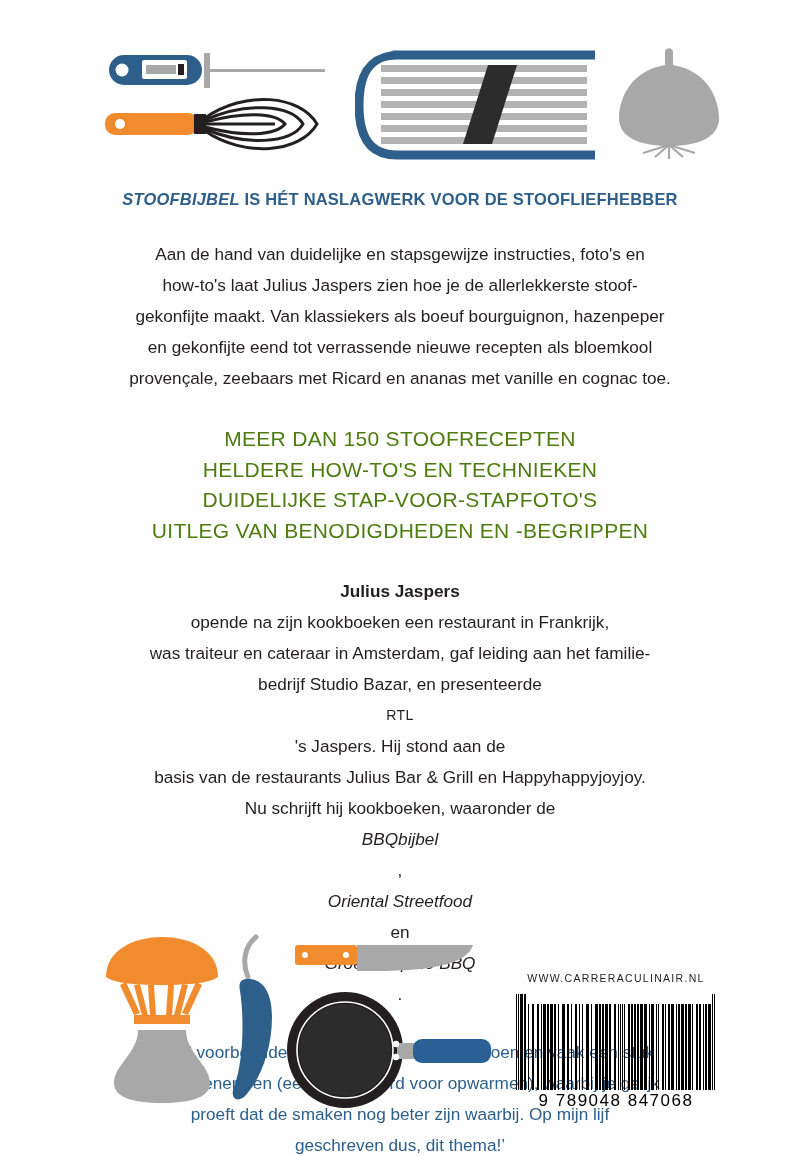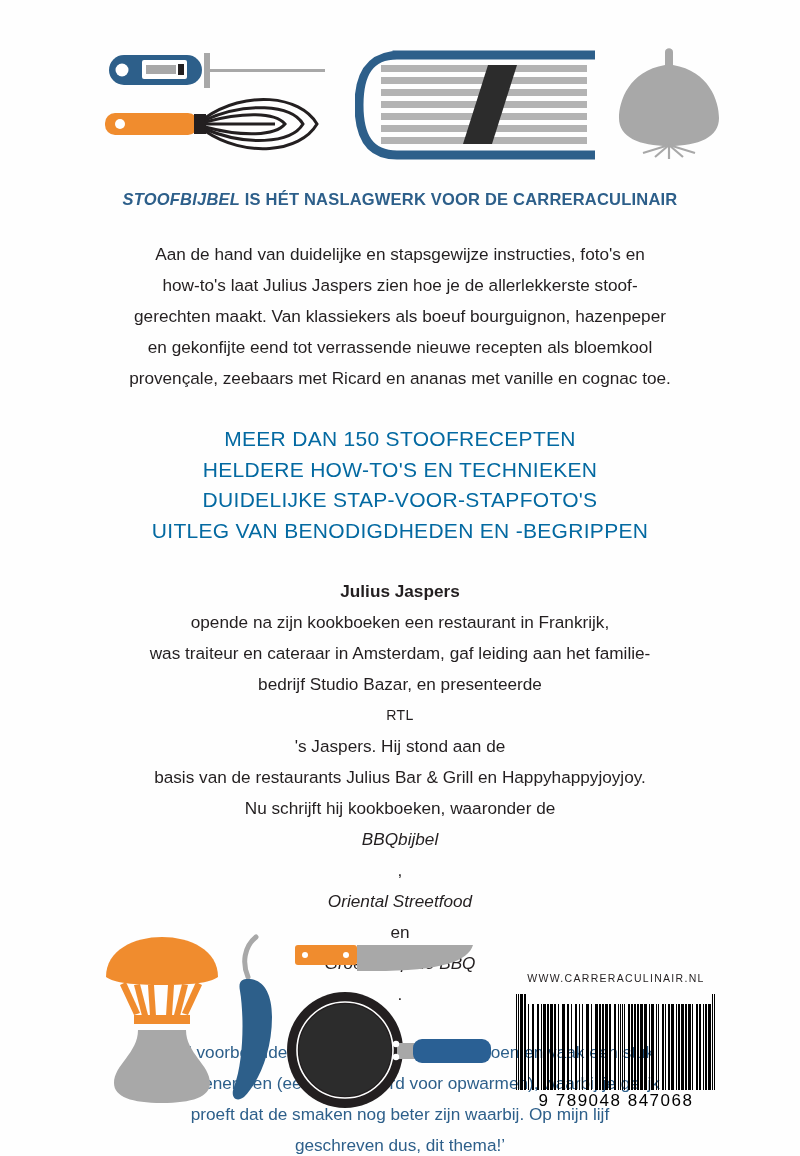--- a/index.html
+++ b/index.html
@@ -68,21 +68,21 @@
     font-size: 17.2px;
     line-height: 31px;
     margin: 0;
     font-weight: 400;
   }
   .blurb span { display: block; }
 
   .features {
     text-align: center;
     margin: 30px 0 0 0;
-    color: #0369a1;
+    color: #4d7c0f;
     font-size: 21px;
     line-height: 30.5px;
     letter-spacing: 0.3px;
     font-weight: 400;
   }
   .features span { display: block; white-space: nowrap; }
 
   .bio {
     text-align: center;
     color: #231f20;
@@ -193,26 +193,26 @@
         <path d="M54 102 L 40 114"></path>
         <path d="M54 102 L 28 110"></path>
         <path d="M54 102 L 68 114"></path>
         <path d="M54 102 L 80 110"></path>
       </g>
     </svg>
   </div>
 
   <div class="content">
 
-    <h1 class="headline"><em class="ital">STOOFBIJBEL</em><span> IS HÉT NASLAGWERK VOOR DE CARRERACULINAIR</span></h1>
+    <h1 class="headline"><em class="ital">STOOFBIJBEL</em><span> IS HÉT NASLAGWERK VOOR DE STOOFLIEFHEBBER</span></h1>
 
     <p class="blurb">
       <span>Aan de hand van duidelijke en stapsgewijze instructies, foto's en</span>
       <span>how-to's laat Julius Jaspers zien hoe je de allerlekkerste stoof-</span>
-      <span>gerechten maakt. Van klassiekers als boeuf bourguignon, hazenpeper</span>
+      <span>gekonfijte maakt. Van klassiekers als boeuf bourguignon, hazenpeper</span>
       <span>en gekonfijte eend tot verrassende nieuwe recepten als bloemkool</span>
       <span>provençale, zeebaars met Ricard en ananas met vanille en cognac toe.</span>
     </p>
 
     <div class="features">
       <span>MEER DAN 150 STOOFRECEPTEN</span>
       <span>HELDERE HOW-TO'S EN TECHNIEKEN</span>
       <span>DUIDELIJKE STAP-VOOR-STAPFOTO'S</span>
       <span>UITLEG VAN BENODIGDHEDEN EN -BEGRIPPEN</span>
     </div>

